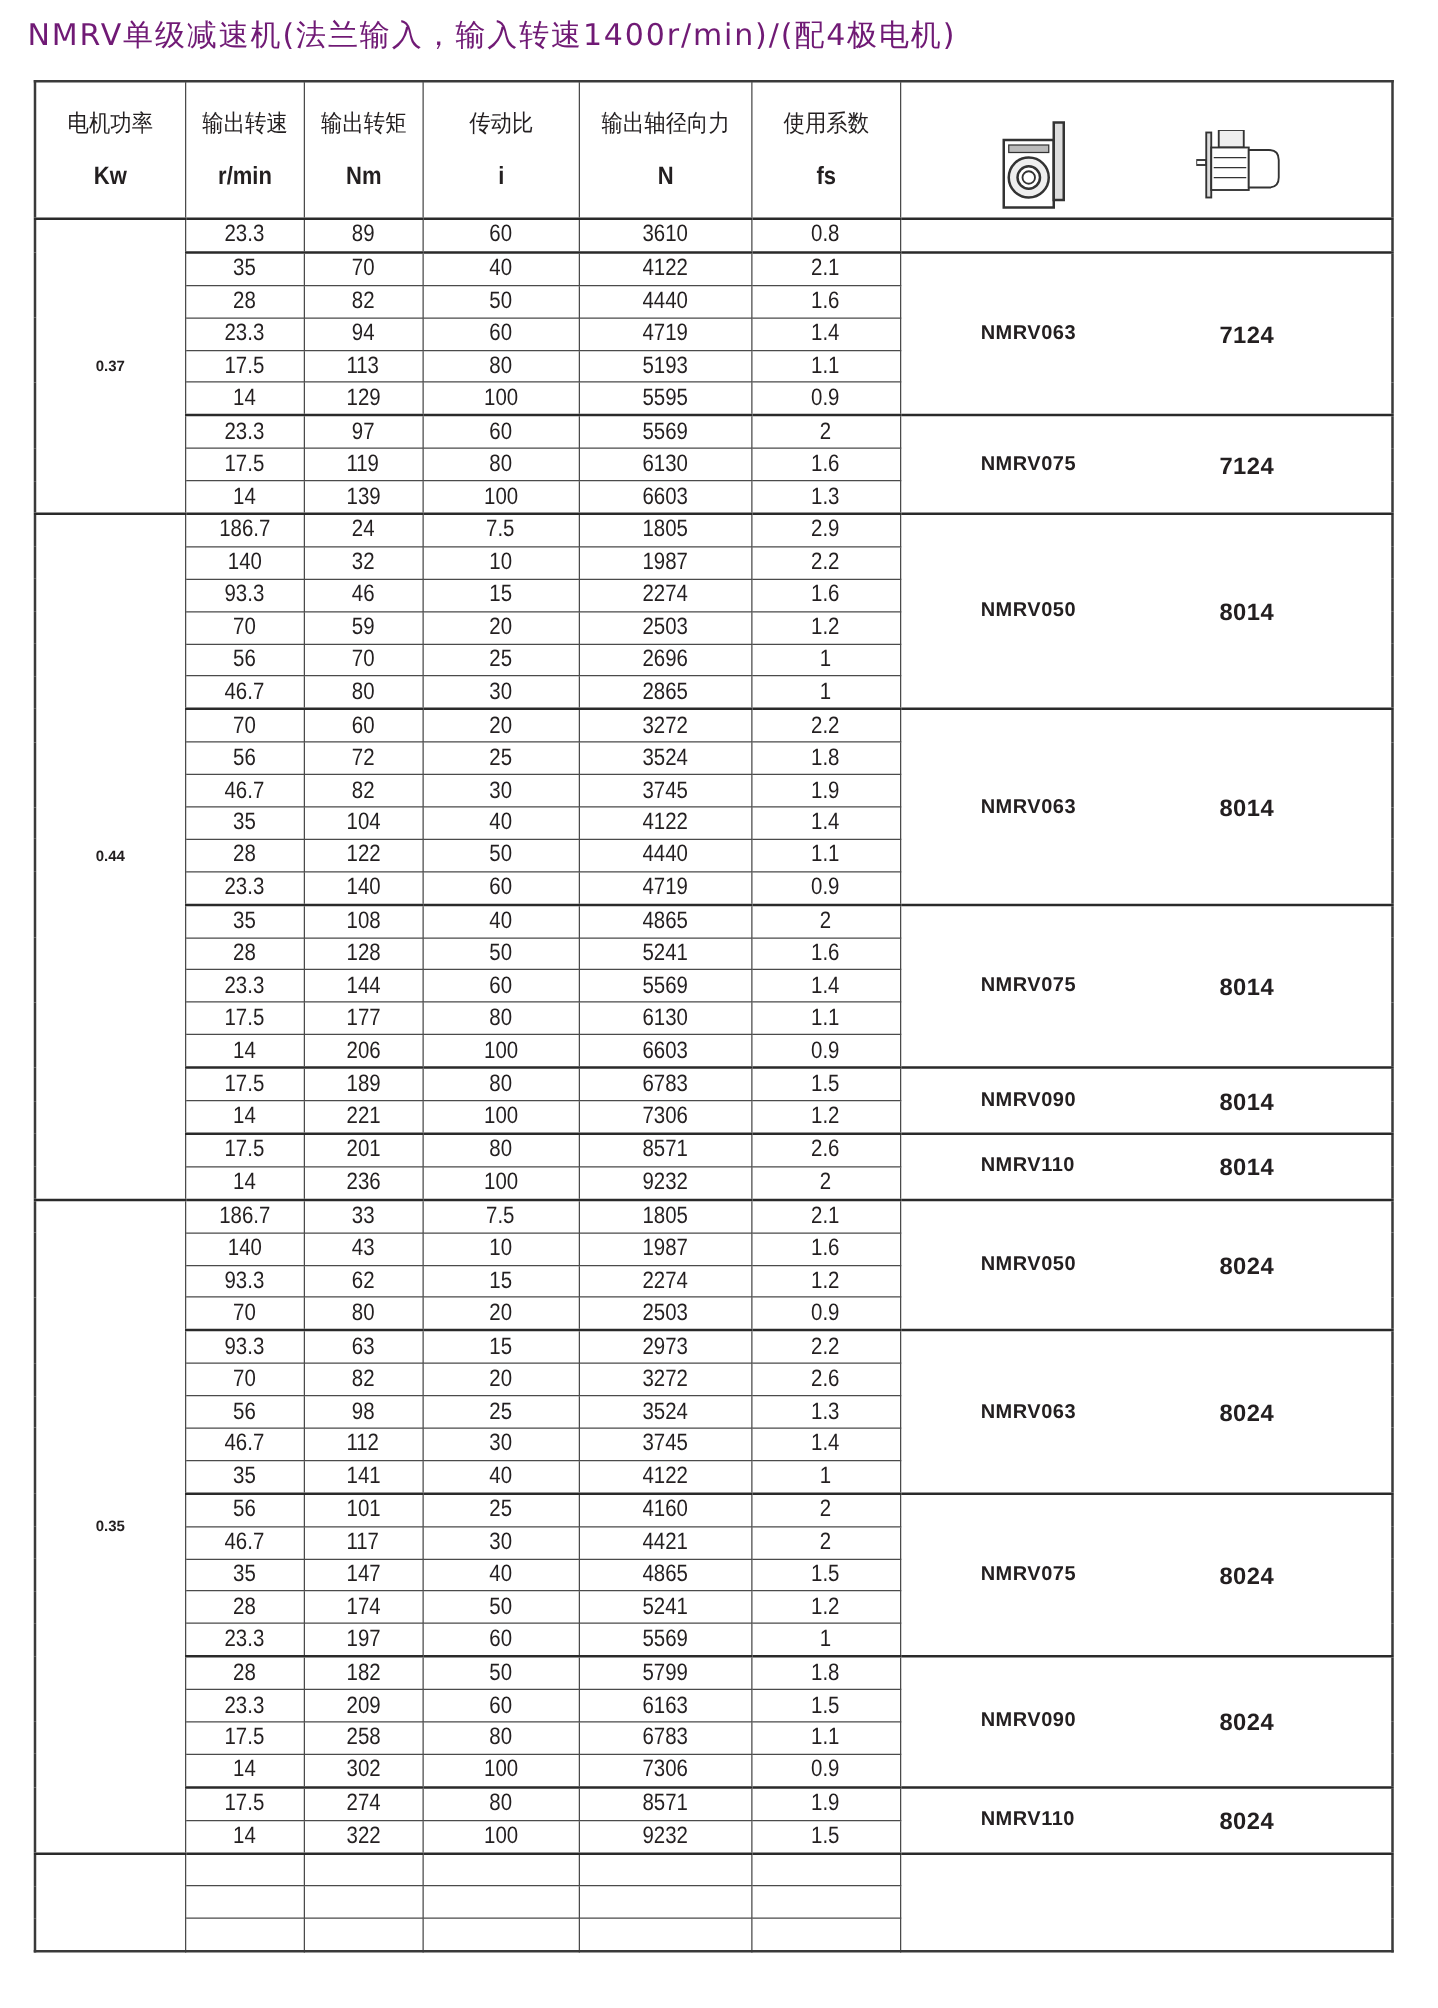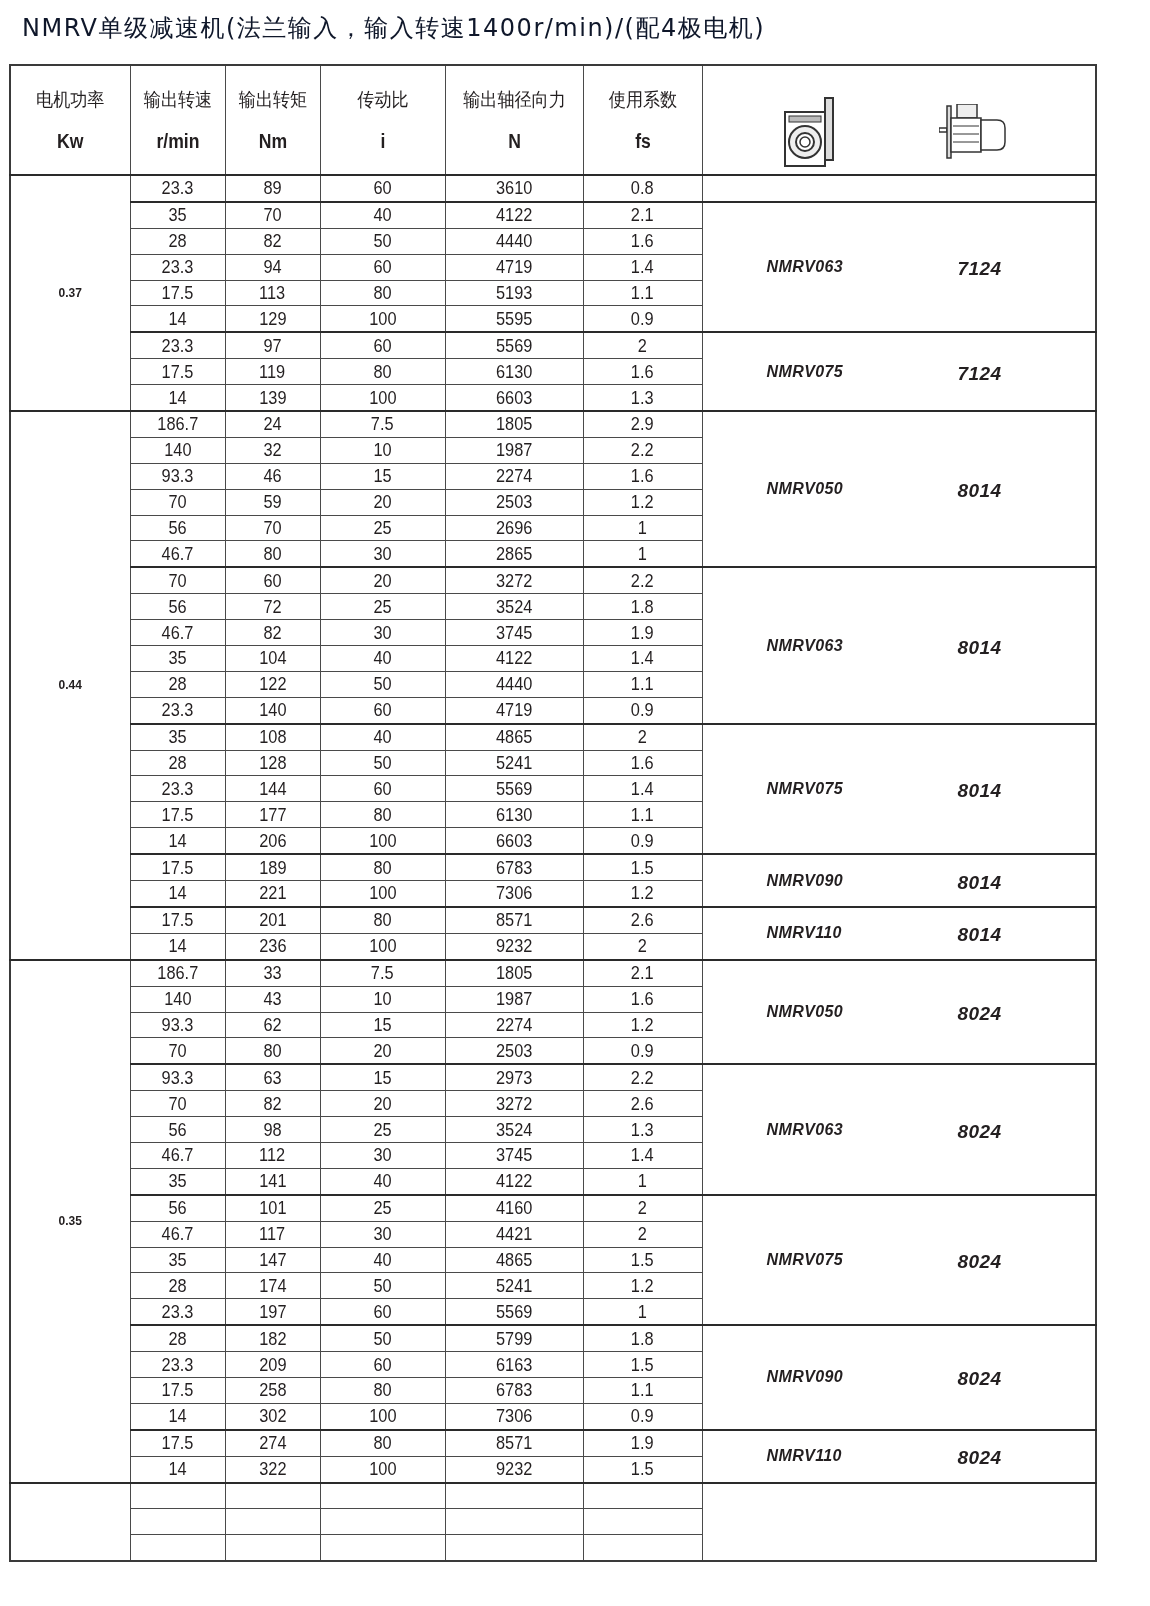--- a/index.html
+++ b/index.html
@@ -1,23 +1,23 @@
 <!DOCTYPE html>
 <html><head>
 <meta charset="utf-8">
 <style>
   html, body { margin: 0; padding: 0; background: #ffffff; }
   body { width: 1150px; height: 1606px; position: relative; overflow: hidden; color: #231f20; }
   .title {
     position: absolute; left: 22px; top: 12px;
     font-family: "DejaVu Sans", sans-serif; font-size: 24px; letter-spacing: 1.5px;
-    color: #0f172a; white-space: nowrap;
+    color: #701a75; white-space: nowrap;
   }
   table.spec {
-    position: absolute; left: 9px; top: 64px; width: 1086px;
+    position: absolute; left: 27px; top: 64px; width: 1086px;
     border-collapse: collapse; table-layout: fixed;
     border: 2px solid #3a3a3a;
   }
   table.spec td, table.spec th {
     border: 1px solid #4a4a4a; padding: 0; text-align: center; vertical-align: middle;
     font-family: "Liberation Sans", sans-serif;
   }
   table.spec th { font-weight: normal; height: 108px; }
   .hdr-cn { display: block; font-family: "DejaVu Sans", sans-serif; font-size: 19px; line-height: 22px; margin-bottom: 20px; transform: scaleX(0.9); }
   .hdr-unit { display: block; font-family: "Liberation Sans", sans-serif; font-weight: bold; font-size: 20px; line-height: 22px; transform: scaleX(0.88); }
@@ -25,21 +25,20 @@
     height: 24.9px; font-size: 19px; line-height: 20px;
     font-family: "Liberation Sans", sans-serif;
   }
   td.num span { display: inline-block; transform: scaleX(0.86); }
   td.kw { font-weight: bold; font-size: 12px; border-right: 1px solid #4a4a4a; }
   tr.group-start td { border-top: 2px solid #2a2a2a; }
   tr.sec-start td { border-top: 2px solid #2a2a2a; }
   td.model {
     vertical-align: top; text-align: left; padding-top: 2px;
     border-left: 2px solid #4a4a4a;
-    font-style: italic;
   }
   .model-inner { position: relative; height: 22px; }
   .model-name { position: absolute; left: 64px; top: 2px; font-family: "Liberation Sans", sans-serif; font-weight: bold; font-size: 16px; letter-spacing: 0.4px; }
   .motor-code { position: absolute; left: 255px; top: 2px; font-family: "Liberation Sans", sans-serif; font-weight: bold; font-size: 19px; letter-spacing: 0.4px; }
   th.img-head { border-left: 2px solid #4a4a4a; position: relative; }
   .icon-box { position: absolute; }
   .empty td { height: 24.9px; }
 </style>
 </head>
 <body>

